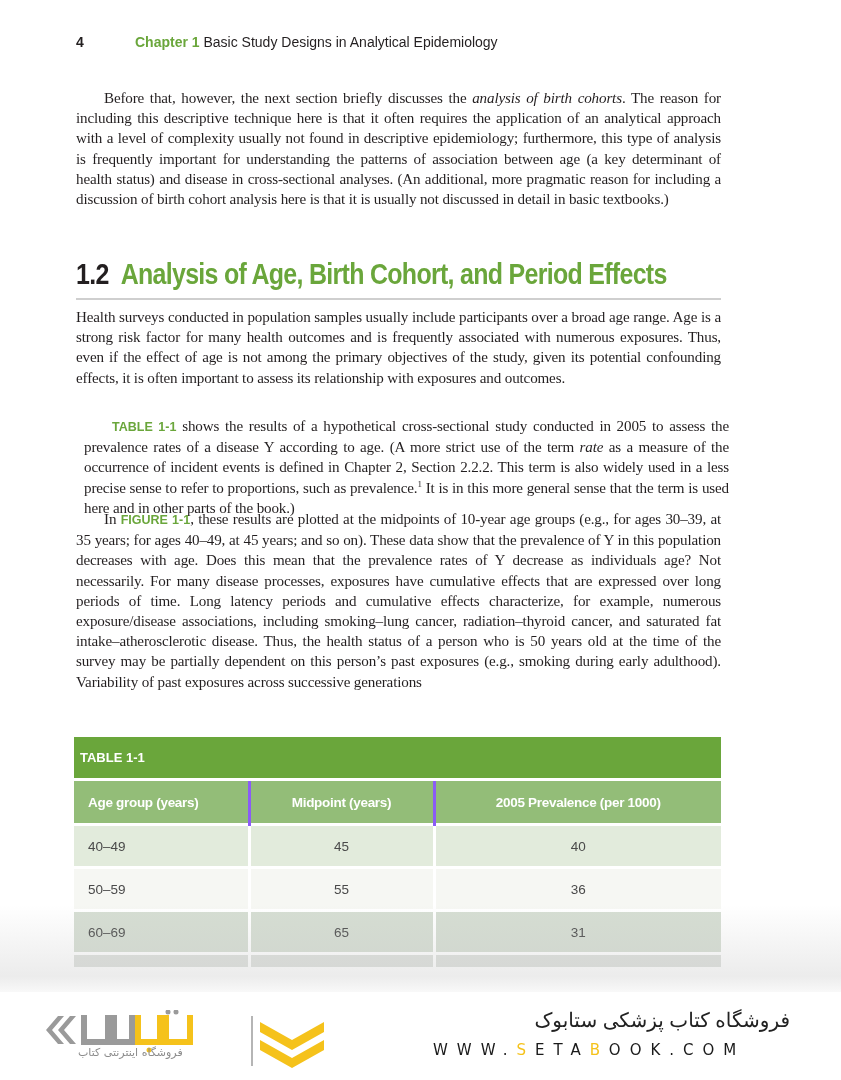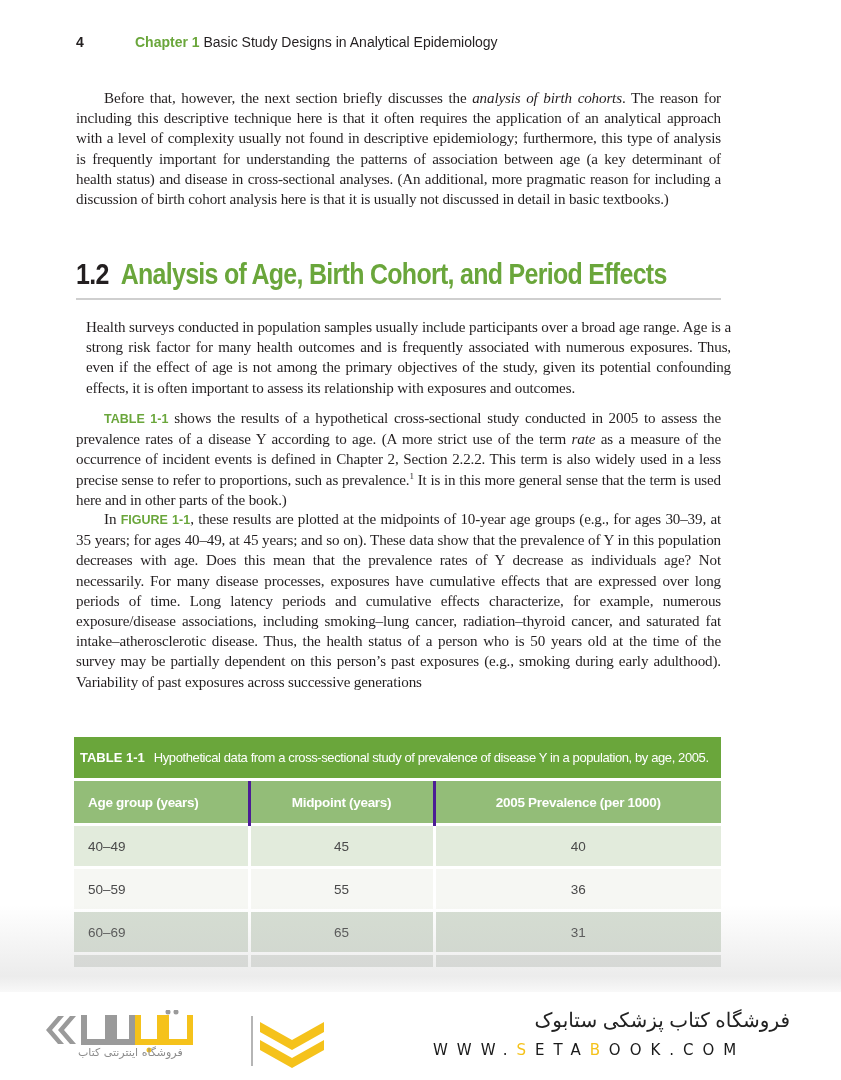--- a/index.html
+++ b/index.html
@@ -54,21 +54,21 @@
   .table-caption {
     background: #6aa63b; color: #ffffff; height: 41px;
     display: flex; align-items: center; padding-left: 6px;
     font-size: 13px; white-space: nowrap; letter-spacing: -0.4px;
     border-bottom: 3px solid #ffffff;
   }
   .table-caption .tag { font-weight: bold; margin-right: 9px; letter-spacing: 0; }
   table { border-collapse: collapse; width: 647px; table-layout: fixed; }
   th {
     background: #93bd78; color: #ffffff; font-weight: bold; font-size: 13.5px;
-    height: 40px; letter-spacing: -0.3px; border-right: 3px solid #4c1d95;
+    height: 40px; letter-spacing: -0.3px; border-right: 3px solid #8b5cf6;
   }
   th:last-child, td:last-child { border-right: none; }
   th.c0 { text-align: left; padding-left: 14px; }
   td {
     height: 38px; font-size: 13.5px; color: #4a4a4a; text-align: center;
     border-right: 3px solid #ffffff; border-top: 3px solid #ffffff;
   }
   td.c0 { text-align: left; padding-left: 14px; }
   tr.odd td { background: #f6f7f3; }
   tr.even td { background: #e2ebdc; }
@@ -112,36 +112,35 @@
 
 <p class="para" id="p1" style="margin:0">
   <span class="indent"></span><span>Before that, however, the next section briefly discusses the </span><em>analysis of birth cohorts</em><span>. The reason for including this descriptive technique here is that it often requires the application of an analytical approach with a level of complexity usually not found in descriptive epidemiology; furthermore, this type of analysis is frequently important for understanding the patterns of association between age (a key determinant of health status) and disease in cross-sectional analyses. (An additional, more pragmatic reason for including a discussion of birth cohort analysis here is that it is usually not discussed in detail in basic textbooks.)</span>
 </p>
 
 <div class="section-heading">
   <span class="num">1.2</span><span class="title">Analysis of Age, Birth Cohort, and Period Effects</span>
 </div>
 <div class="heading-rule"></div>
 
-<p class="para" id="p2" style="margin:10px">
+<p class="para" id="p2" style="margin:0">
   <span>Health surveys conducted in population samples usually include participants over a broad age range. Age is a strong risk factor for many health outcomes and is frequently associated with numerous exposures. Thus, even if the effect of age is not among the primary objectives of the study, given its potential confounding effects, it is often important to assess its relationship with exposures and outcomes.</span>
 </p>
 
-<p class="para" id="p3" style="margin:0">
+<p class="para" id="p3" style="margin:8px">
   <span class="indent"></span><span class="ref-green">TABLE 1-1</span><span> shows the results of a hypothetical cross-sectional study conducted in 2005 to assess the prevalence rates of a disease Y according to age. (A more strict use of the term </span><em>rate</em><span> as a measure of the occurrence of incident events is defined in Chapter 2, Section 2.2.2. This term is also widely used in a less precise sense to refer to proportions, such as prevalence.</span><sup>1</sup><span> It is in this more general sense that the term is used here and in other parts of the book.)</span>
 </p>
 
 <p class="para" id="p4" style="margin:0">
   <span class="indent"></span><span>In </span><span class="ref-green">FIGURE 1-1</span><span>, these results are plotted at the midpoints of 10-year age groups (e.g., for ages 30–39, at 35 years; for ages 40–49, at 45 years; and so on). These data show that the prevalence of Y in this population decreases with age. Does this mean that the prevalence rates of Y decrease as individuals age? Not necessarily. For many disease processes, exposures have cumulative effects that are expressed over long periods of time. Long latency periods and cumulative effects characterize, for example, numerous exposure/disease associations, including smoking–lung cancer, radiation–thyroid cancer, and saturated fat intake–atherosclerotic disease. Thus, the health status of a person who is 50 years old at the time of the survey may be partially dependent on this person’s past exposures (e.g., smoking during early adulthood). Variability of past exposures across successive generations</span>
 </p>
 
 <div class="table-wrap">
   <div class="table-caption">
     <span class="tag">TABLE 1-1</span>
-    <span>Hypothetical data from a cross-sectional study of prevalence of disease Y in a population, by age, 2005.</span>
   </div>
   <table>
     <colgroup>
         <col style="width:175px">
         <col style="width:185px">
         <col style="width:287px">
       </colgroup>
     <thead>
       <tr>
         <th class="c0">Age group (years)</th>

